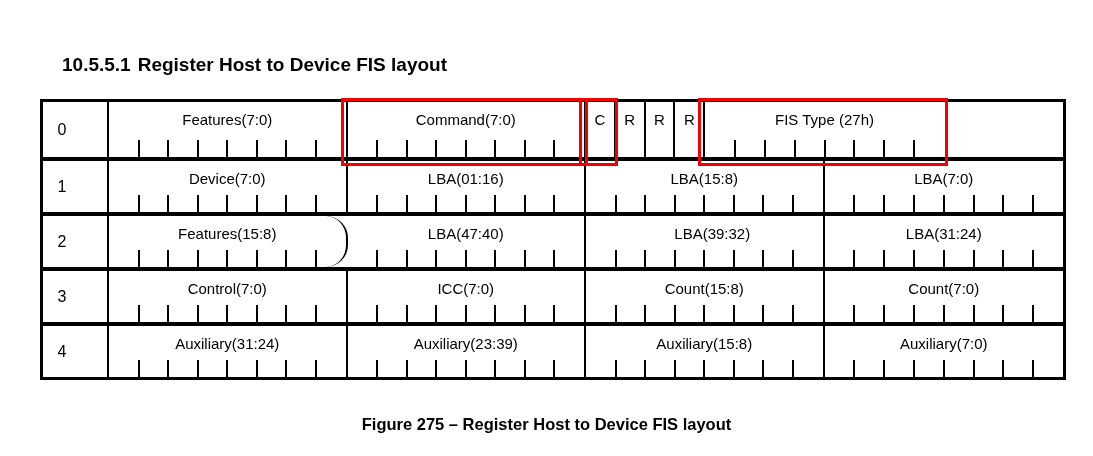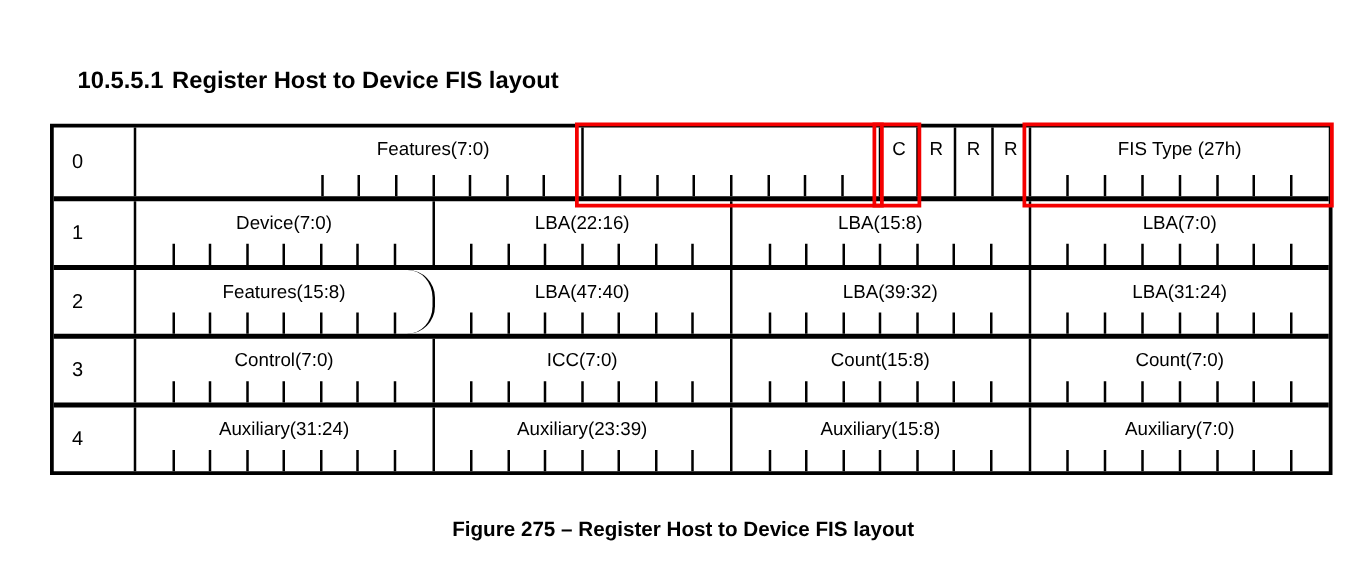--- a/index.html
+++ b/index.html
@@ -37,21 +37,21 @@
     position: relative;
   }
   .row:first-child { border-top: none; }
   .row-num {
     flex: 0 0 66px;
     display: flex; align-items: center; justify-content: center;
     padding-right: 26px;
     font-size: 16px;
     border-right: 2px solid #000;
   }
-  .cells { flex: 1 1 auto; display: flex; position: relative; justify-content: flex-end; }
+  .cells { flex: 1 1 auto; display: flex; position: relative; }
   .cell {
     position: relative;
     display: flex; justify-content: center;
     border-right: 2px solid #000;
   }
   .cell:last-child { border-right: none; }
   .cell-label {
     margin-top: 9px;
     font-size: 15px;
     white-space: nowrap;
@@ -100,20 +100,21 @@
               <div class="tick" style="left: 12.5%;"></div>
               <div class="tick" style="left: 25%;"></div>
               <div class="tick" style="left: 37.5%;"></div>
               <div class="tick" style="left: 50%;"></div>
               <div class="tick" style="left: 62.5%;"></div>
               <div class="tick" style="left: 75%;"></div>
               <div class="tick" style="left: 87.5%;"></div>
             </div>
           </div>
           <div class="cell" style="flex: 0 0 25%;">
+            <span class="cell-label">Command(7:0)</span>
             <div class="ticks">
               <div class="tick" style="left: 12.5%;"></div>
               <div class="tick" style="left: 25%;"></div>
               <div class="tick" style="left: 37.5%;"></div>
               <div class="tick" style="left: 50%;"></div>
               <div class="tick" style="left: 62.5%;"></div>
               <div class="tick" style="left: 75%;"></div>
               <div class="tick" style="left: 87.5%;"></div>
             </div>
             <div class="highlight"></div>
@@ -155,21 +156,21 @@
               <div class="tick" style="left: 12.5%;"></div>
               <div class="tick" style="left: 25%;"></div>
               <div class="tick" style="left: 37.5%;"></div>
               <div class="tick" style="left: 50%;"></div>
               <div class="tick" style="left: 62.5%;"></div>
               <div class="tick" style="left: 75%;"></div>
               <div class="tick" style="left: 87.5%;"></div>
             </div>
           </div>
           <div class="cell" style="flex: 0 0 25%;">
-            <span class="cell-label">LBA(22:16)</span>
+            <span class="cell-label">LBA(01:16)</span>
             <div class="ticks">
               <div class="tick" style="left: 12.5%;"></div>
               <div class="tick" style="left: 25%;"></div>
               <div class="tick" style="left: 37.5%;"></div>
               <div class="tick" style="left: 50%;"></div>
               <div class="tick" style="left: 62.5%;"></div>
               <div class="tick" style="left: 75%;"></div>
               <div class="tick" style="left: 87.5%;"></div>
             </div>
           </div>

